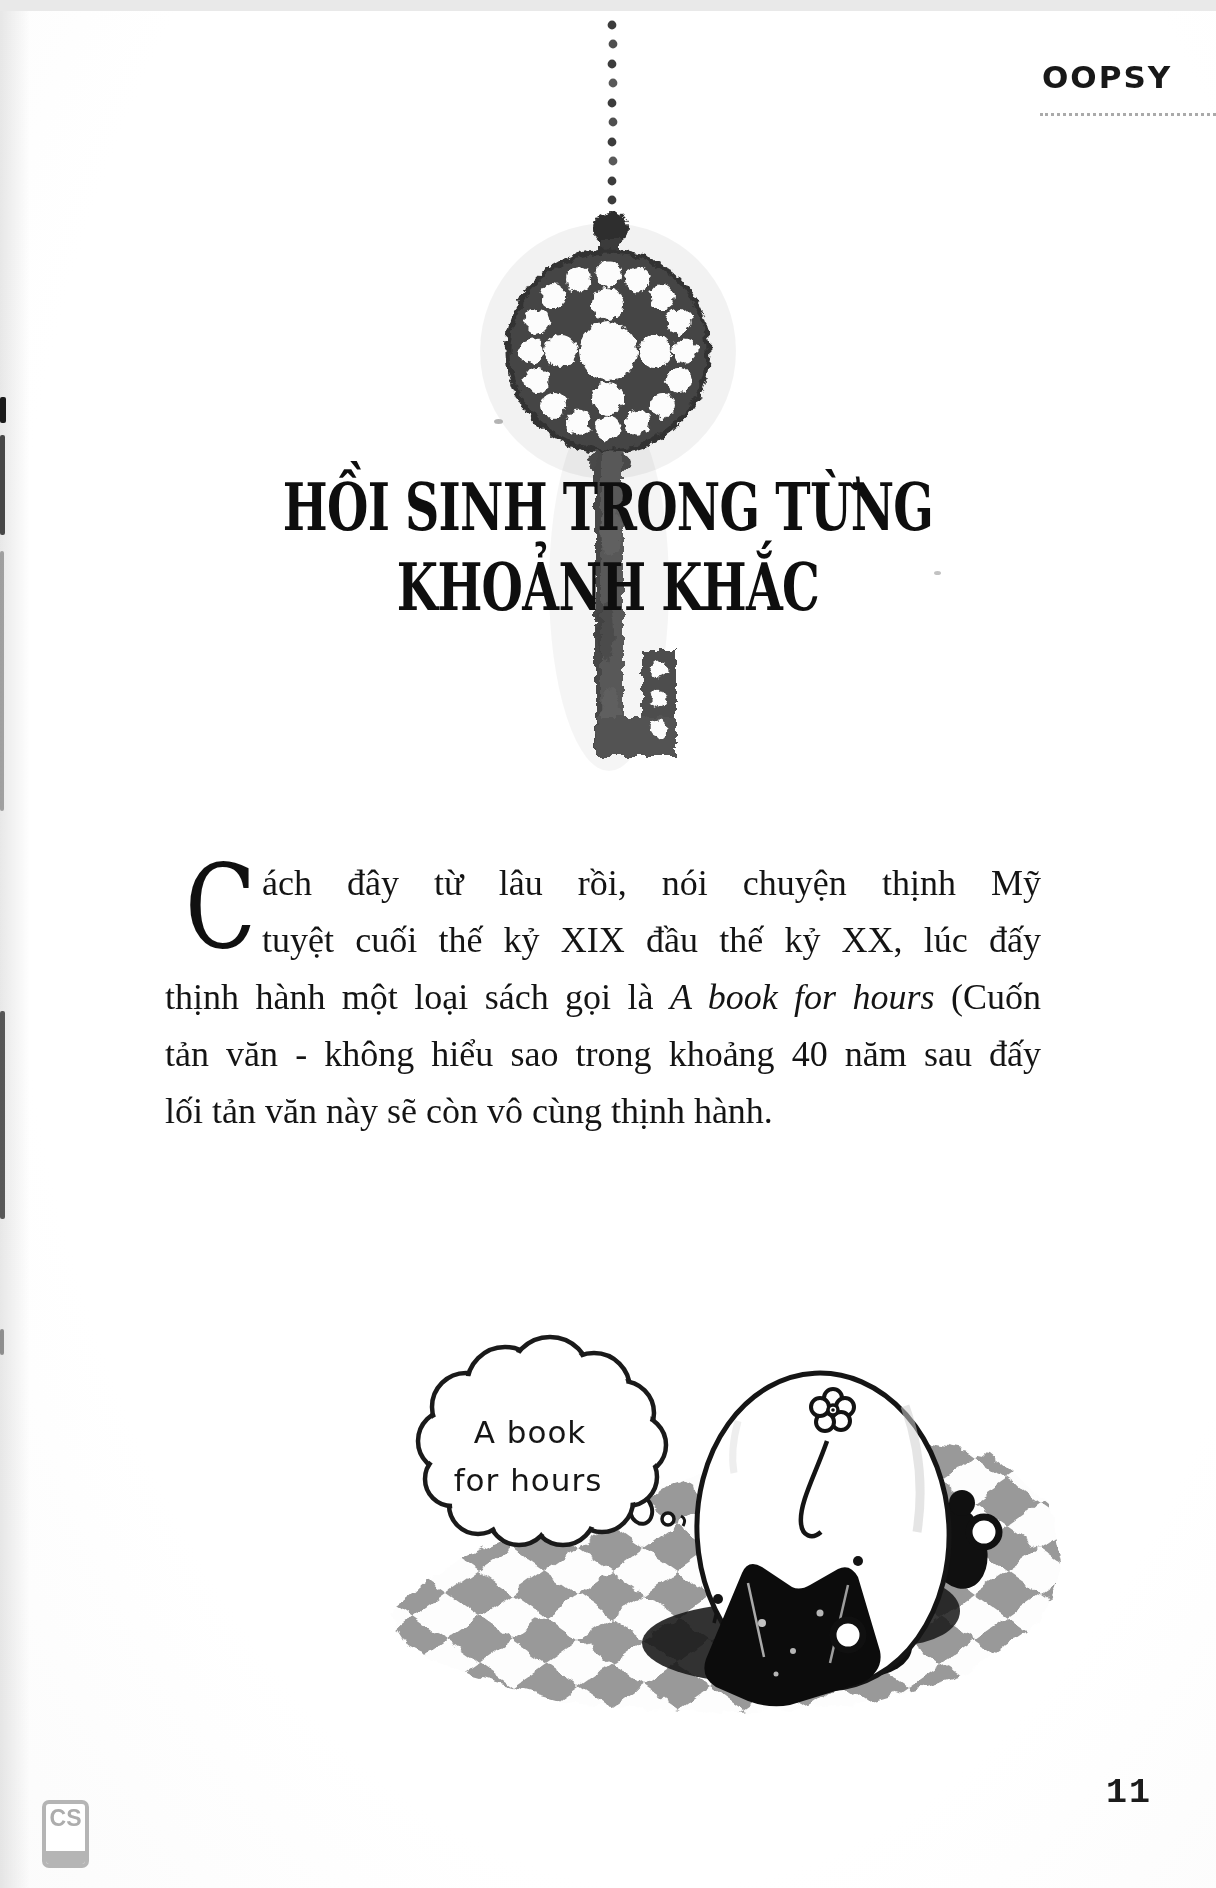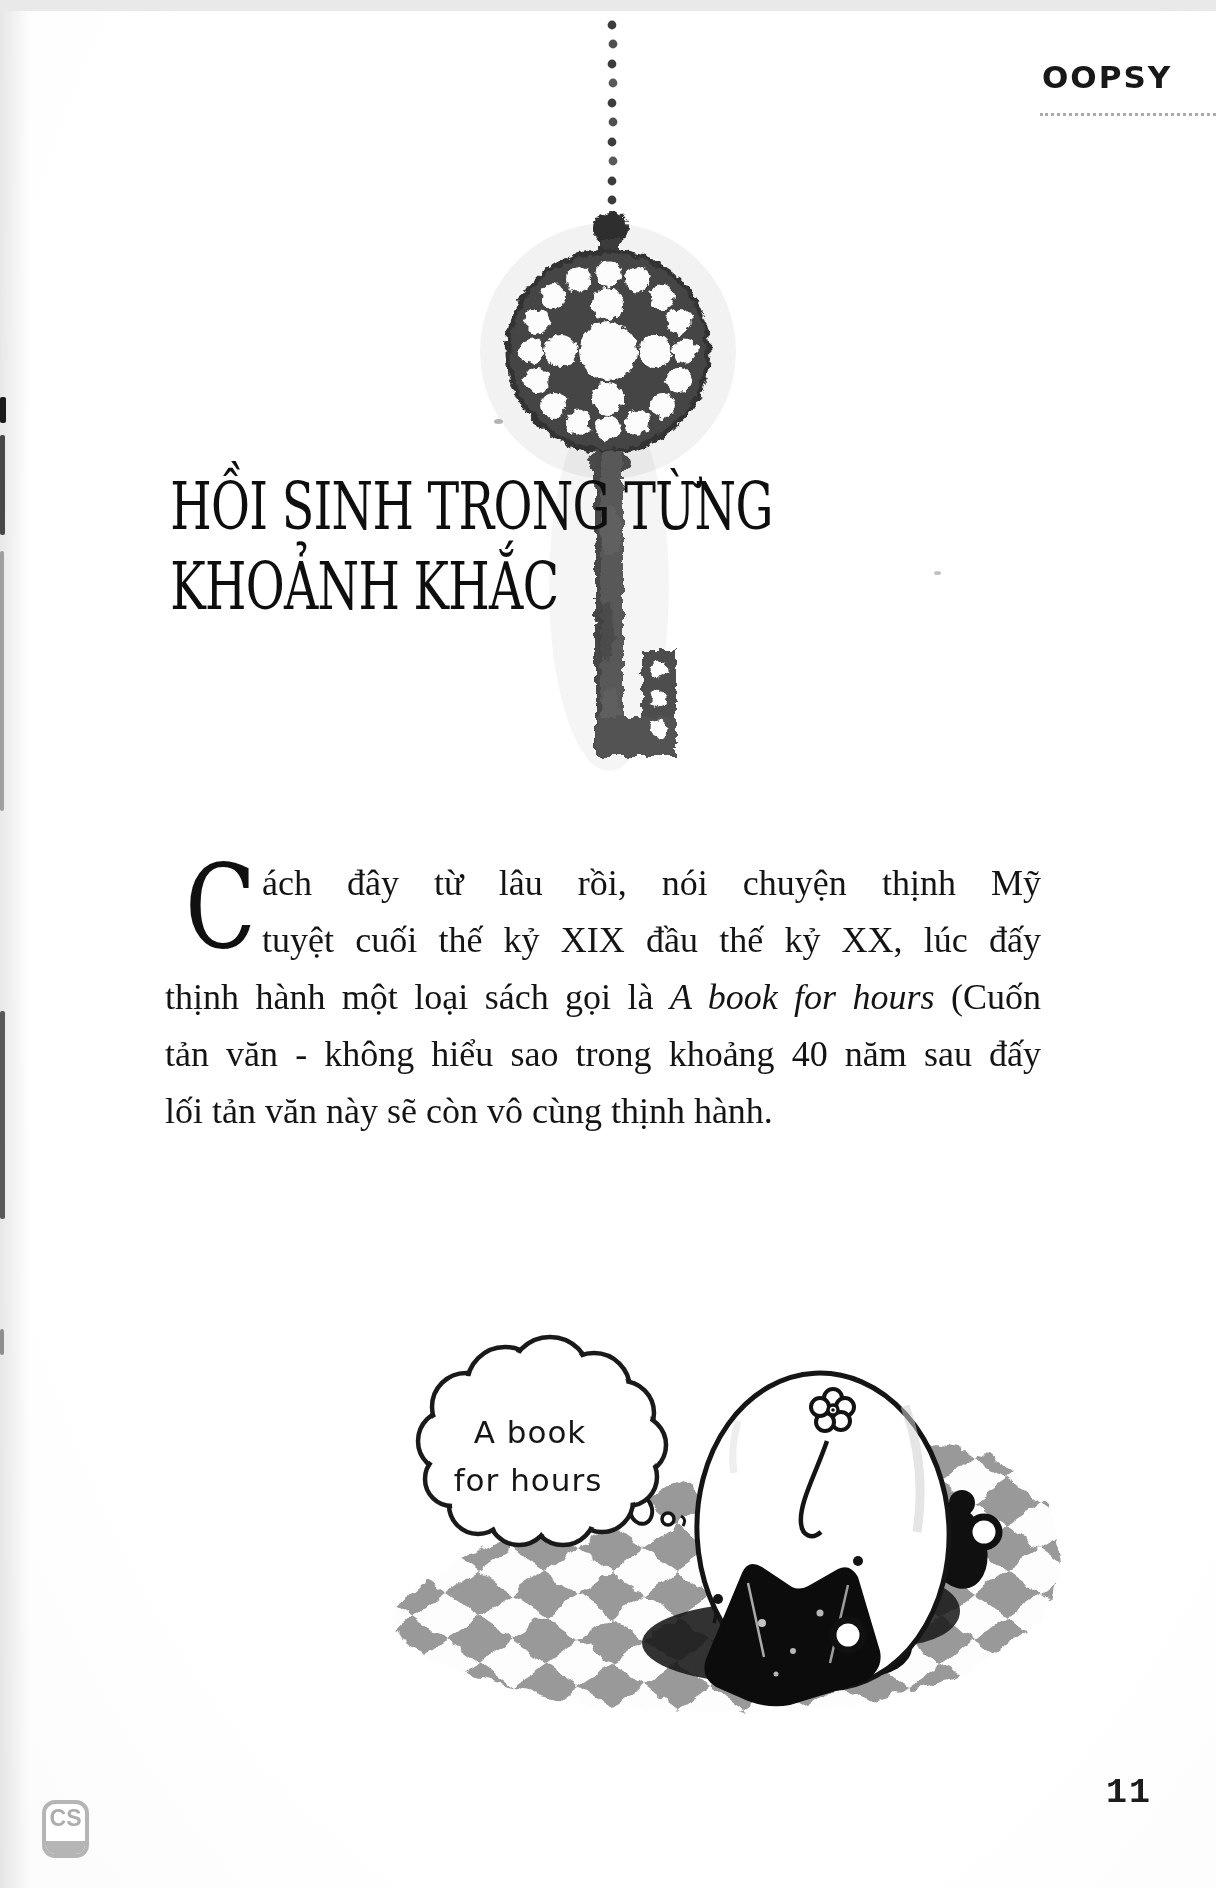--- a/index.html
+++ b/index.html
@@ -10,42 +10,42 @@
   }
   
   .brand{position:absolute;left:1042px;top:48px;width:170px;
     font-family:"DejaVu Sans",sans-serif;font-weight:700;font-size:31px;
     letter-spacing:2px;color:#181818;}
   .brand-dots{position:absolute;left:1040px;top:102px;width:176px;height:0;
     border-top:3px dotted #9c9c9c;opacity:.85;}
   
   .key-svg{position:absolute;left:455px;top:0;z-index:1;}
   
-  .title{position:absolute;left:0;top:456px;width:1216px;z-index:3;text-align:left;
-    font-family:"DejaVu Serif",serif;font-weight:400;color:#0e0e0e;}
+  .title{position:absolute;left:0;top:456px;width:1216px;z-index:3;text-align:center;
+    font-family:"DejaVu Serif",serif;font-weight:700;color:#0e0e0e;}
   .title .t1,.title .t2{font-size:66px;line-height:80px;transform:scaleX(0.72);letter-spacing:-1px;}
   
   .body-text{position:absolute;left:165px;top:844px;width:876px;z-index:3;
     font-size:36px;color:#141414;}
   .bline{box-sizing:border-box;width:100%;height:57px;line-height:57px;
     text-align:justify;text-align-last:justify;}
   .bline.ind{padding-left:97px;}
   .bline.last{text-align-last:left;}
   .bline em{}
   .dropcap{position:absolute;left:20px;top:0px;font-family:"DejaVu Serif",serif;
     font-size:116px;line-height:104px;transform:scaleX(0.80);transform-origin:left top;
     color:#101010;}
   
   .cartoon-svg{position:absolute;left:380px;top:1320px;z-index:2;}
   .bubble-text{font-family:"DejaVu Sans",sans-serif;font-size:31px;letter-spacing:1px;fill:#161616;}
   
   .page-num{position:absolute;left:1106px;top:1762px;font-family:Liberation Mono, monospace;
     font-weight:700;font-size:35px;letter-spacing:2px;color:#1c1c1c;}
-  .cs-badge{position:absolute;left:42px;top:1789px;width:47px;height:58px;box-sizing:border-box;
-    border:4px solid #b5b5b5;border-radius:13px;overflow:hidden;background:#fff;}
+  .cs-badge{position:absolute;left:42px;top:1789px;width:47px;height:68px;box-sizing:border-box;
+    border:4px solid #b5b5b5;border-radius:7px;overflow:hidden;background:#fff;}
   .cs-badge .cs-letters{display:block;text-align:center;margin-top:1px;
     font-family:"Liberation Sans",sans-serif;font-weight:700;font-size:23px;color:#adadad;}
   .cs-badge .cs-strip{position:absolute;left:0;bottom:0;width:100%;height:13px;background:#b5b5b5;}
   .cs-text{position:absolute;left:104px;top:1794px;font-family:"Liberation Sans",sans-serif;
     font-size:41px;color:#bababa;letter-spacing:.5px;}
   
   .shade{position:absolute;left:0;top:0;width:30px;height:100%;z-index:4;pointer-events:none;
     background:linear-gradient(90deg,rgba(0,0,0,.09),rgba(0,0,0,0));}
   .edge{position:absolute;left:0;z-index:5;border-radius:2px;pointer-events:none;}
   .e1{top:386px;width:6px;height:26px;background:#1b1b1b;}

